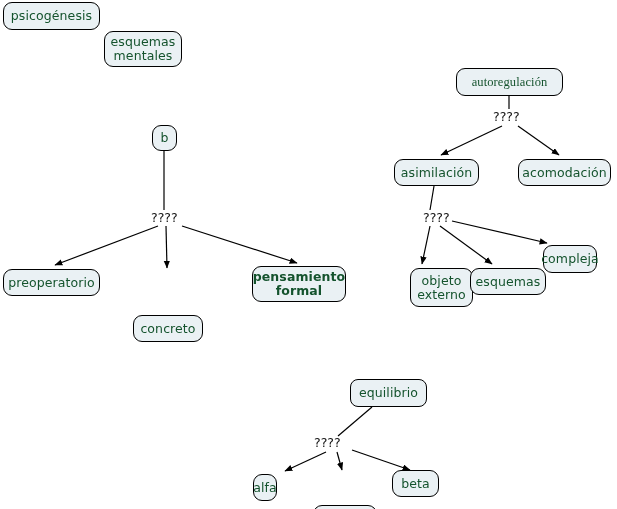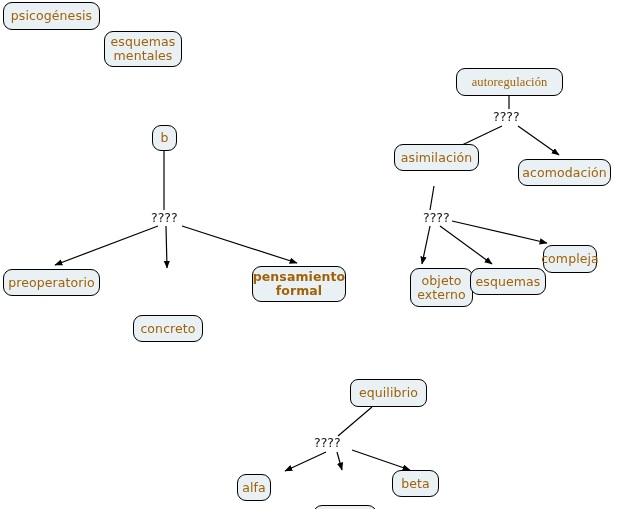--- a/index.html
+++ b/index.html
@@ -32,21 +32,21 @@
   .node {
     position: absolute;
     box-sizing: border-box;
     background: #eaf1f4;
     border: 1px solid #000000;
     border-radius: 9px;
     display: flex;
     align-items: center;
     justify-content: center;
     text-align: center;
-    color: #a16207;
+    color: #14532d;
     font-size: 12.5px;
     line-height: 14px;
     letter-spacing: 0.1px;
     white-space: pre-line;
     padding: 0 10px;
   }
   .edge-label {
     position: absolute;
     color: #111111;
     font-size: 12.5px;
@@ -126,34 +126,34 @@
 
   <div class="node" style="left:3px; top:269px; width:97px; height:27px;">preoperatorio</div>
 
   <div class="node" style="left:133px; top:272px; width:70px; height:27px;margin-top:43px;">concreto</div>
 
   <div class="node" style="left:252px; top:266px; width:94px; height:36px;font-weight:bold;">pensamiento
 formal</div>
 
   <div class="node" style="left:456px; top:68px; width:107px; height:28px;font-family:Liberation Serif, serif;">autoregulación</div>
 
-  <div class="node" style="left:394px; top:144px; width:85px; height:27px;">asimilación</div>
+  <div class="node" style="left:394px; top:159px; width:85px; height:27px;">asimilación</div>
 
   <div class="node" style="left:518px; top:159px; width:93px; height:27px;">acomodación</div>
 
   <div class="node" style="left:393px; top:268px; width:63px; height:39px;margin-left:17px;">objeto
 externo</div>
 
   <div class="node" style="left:470px; top:268px; width:76px; height:27px;">esquemas</div>
 
   <div class="node" style="left:543px; top:245px; width:54px; height:28px;">compleja</div>
 
   <div class="node" style="left:350px; top:379px; width:77px; height:28px;border-radius:8px;">equilibrio</div>
 
-  <div class="node" style="left:237px; top:474px; width:34px; height:27px;">alfa</div>
+  <div class="node" style="left:253px; top:474px; width:24px; height:27px;">alfa</div>
 
   <div class="node" style="left:313px; top:474px; width:64px; height:27px;margin-top:31px;">gamma</div>
 
   <div class="node" style="left:392px; top:470px; width:47px; height:27px;">beta</div>
 
   <div class="edge-label" style="left:151px; top:211px;">????</div>
 
   <div class="edge-label" style="left:493px; top:110px;">????</div>
 
   <div class="edge-label" style="left:423px; top:211px;">????</div>

